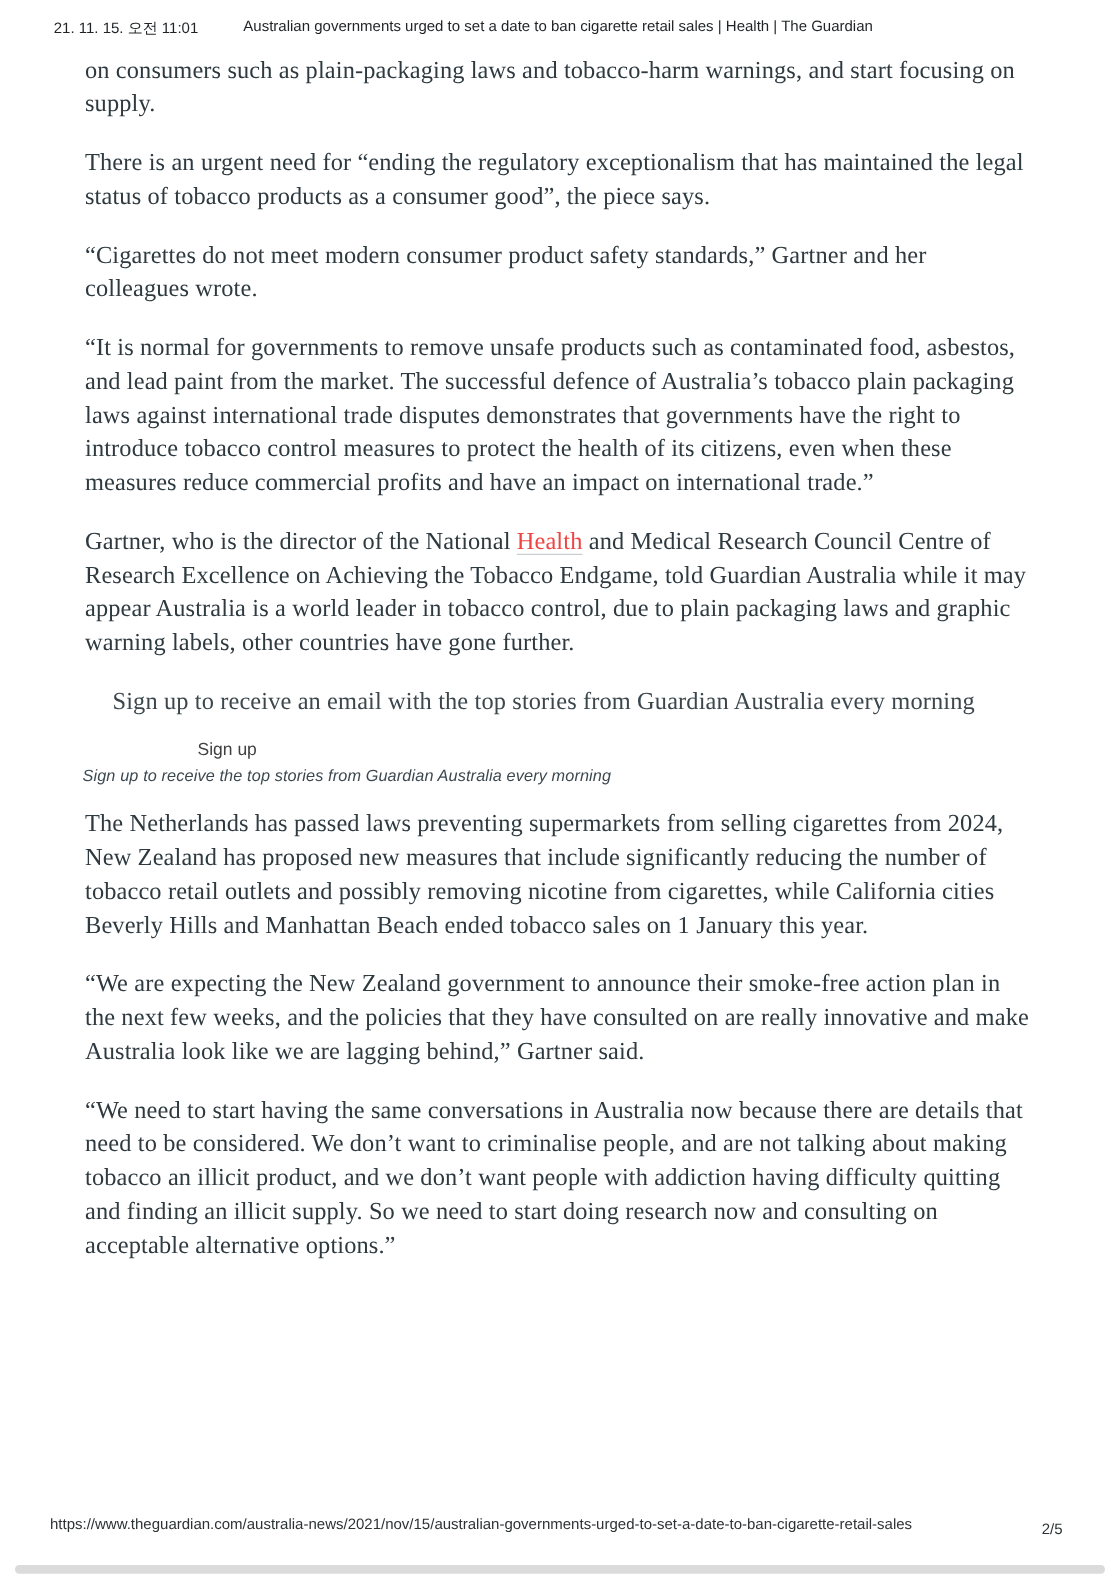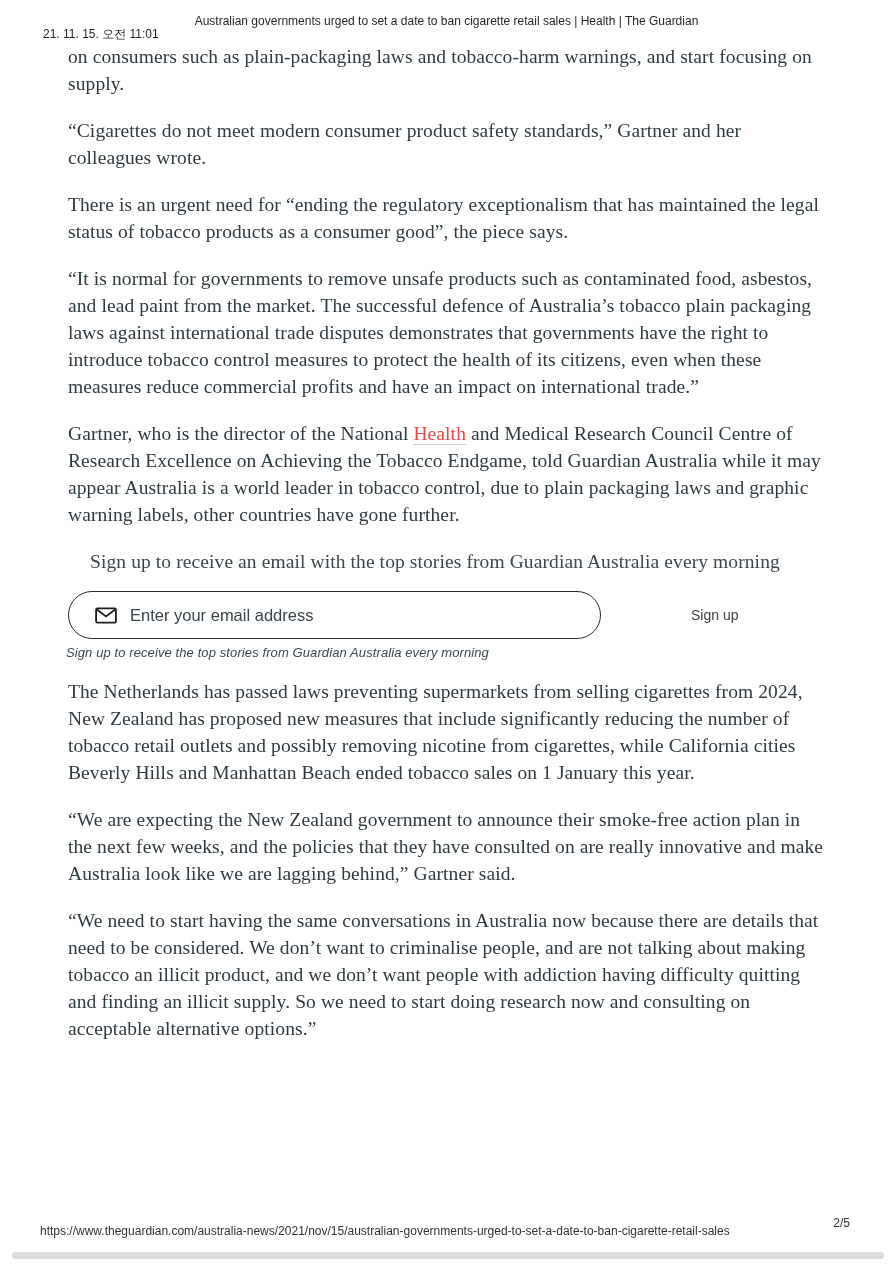--- a/index.html
+++ b/index.html
@@ -4,21 +4,21 @@
 <style>
   * { margin: 0; padding: 0; box-sizing: border-box; }
   html, body { width: 893px; height: 1264px; background: #ffffff; overflow: hidden; }
   body { position: relative; font-family: "Liberation Sans", sans-serif; }
 
   
   .print-header {
     position: absolute; top: 14px; left: 0; width: 100%;
     font-size: 12px; color: #1f2326;
   }
-  .print-header .timestamp { position: absolute; left: 43px; top: 0; white-space: nowrap; margin-top: 12px; }
+  .print-header .timestamp { position: absolute; left: 43px; top: 0; white-space: nowrap; }
   .print-header .doc-title { display: block; text-align: center; padding: 0 116px; white-space: nowrap; }
 
   
   .article {
     position: absolute; top: 43px; left: 68px; width: 760px;
     font-family: "Liberation Serif", "DejaVu Serif", serif;
     font-size: 19.5px; line-height: 27px; color: #2e3a40;
     letter-spacing: 0.1px;
   }
   .article p { margin-bottom: 20px; }
@@ -65,54 +65,47 @@
     font-family: "Liberation Sans", sans-serif;
     font-size: 13px; line-height: 15px; color: #3c4850;
     margin-left: -2px; margin-bottom: 18px; font-style: italic;
   }
 
   
   .print-footer {
     position: absolute; top: 1212px; left: 0; width: 100%;
     font-size: 12px; color: #2d3335;
   }
-  .print-footer .footer-url { position: absolute; left: 40px; top: 12px; white-space: nowrap; }
+  .print-footer .footer-url { position: absolute; left: 40px; top: 0; white-space: nowrap; }
   .print-footer .page-number { position: absolute; right: 43px; top: 4px; }
 
   
   .scan-bar {
     position: absolute; top: 1252px; left: 12px; width: 872px; height: 7px;
     background: #cfcfcf; border-radius: 4px; opacity: 0.75;
   }
 </style>
 </head>
 <body>
 
 <div class="print-header">
   <span class="timestamp">21. 11. 15. 오전 11:01</span>
   <span class="doc-title">Australian governments urged to set a date to ban cigarette retail sales | Health | The Guardian</span>
 </div>
 
 <div class="article">
   <p>on consumers such as plain-packaging laws and tobacco-harm warnings, and start focusing on supply.</p>
+  <p>There is an urgent need for “ending the regulatory exceptionalism that has maintained the legal status of tobacco products as a consumer good”, the piece says.</p>
   <p>“Cigarettes do not meet modern consumer product safety standards,” Gartner and her colleagues wrote.</p>
-  <p>There is an urgent need for “ending the regulatory exceptionalism that has maintained the legal status of tobacco products as a consumer good”, the piece says.</p>
   <p>“It is normal for governments to remove unsafe products such as contaminated food, asbestos, and lead paint from the market. The successful defence of Australia’s tobacco plain packaging laws against international trade disputes demonstrates that governments have the right to introduce tobacco control measures to protect the health of its citizens, even when these measures reduce commercial profits and have an impact on international trade.”</p>
   <p><span>Gartner, who is the director of the National </span><a class="inline-link">Health</a><span> and Medical Research Council Centre of Research Excellence on Achieving the Tobacco Endgame, told Guardian Australia while it may appear Australia is a world leader in tobacco control, due to plain packaging laws and graphic warning labels, other countries have gone further.</span></p>
 
   <div class="signup-block">
     <a class="signup-heading">Sign up to receive an email with the top stories from Guardian Australia every morning</a>
     <div class="signup-form">
-      <div class="email-pill">
-        <svg class="mail-icon" viewBox="0 0 24 18" fill="none" stroke="#1d1d1d" stroke-width="2">
-          <rect x="1.2" y="1.2" width="21.6" height="15.6" rx="1.5"></rect>
-          <polyline points="2,2.5 12,10 22,2.5"></polyline>
-        </svg>
-        <input type="email" placeholder="Enter your email address" style="">
-      </div>
       <button class="signup-btn">Sign up</button>
     </div>
     <div class="form-caption">Sign up to receive the top stories from Guardian Australia every morning</div>
   </div>
 
   <p>The Netherlands has passed laws preventing supermarkets from selling cigarettes from 2024, New Zealand has proposed new measures that include significantly reducing the number of tobacco retail outlets and possibly removing nicotine from cigarettes, while California cities Beverly Hills and Manhattan Beach ended tobacco sales on 1 January this year.</p>
   <p>“We are expecting the New Zealand government to announce their smoke-free action plan in the next few weeks, and the policies that they have consulted on are really innovative and make Australia look like we are lagging behind,” Gartner said.</p>
   <p>“We need to start having the same conversations in Australia now because there are details that need to be considered. We don’t want to criminalise people, and are not talking about making tobacco an illicit product, and we don’t want people with addiction having difficulty quitting and finding an illicit supply. So we need to start doing research now and consulting on acceptable alternative options.”</p>
 </div>
 

